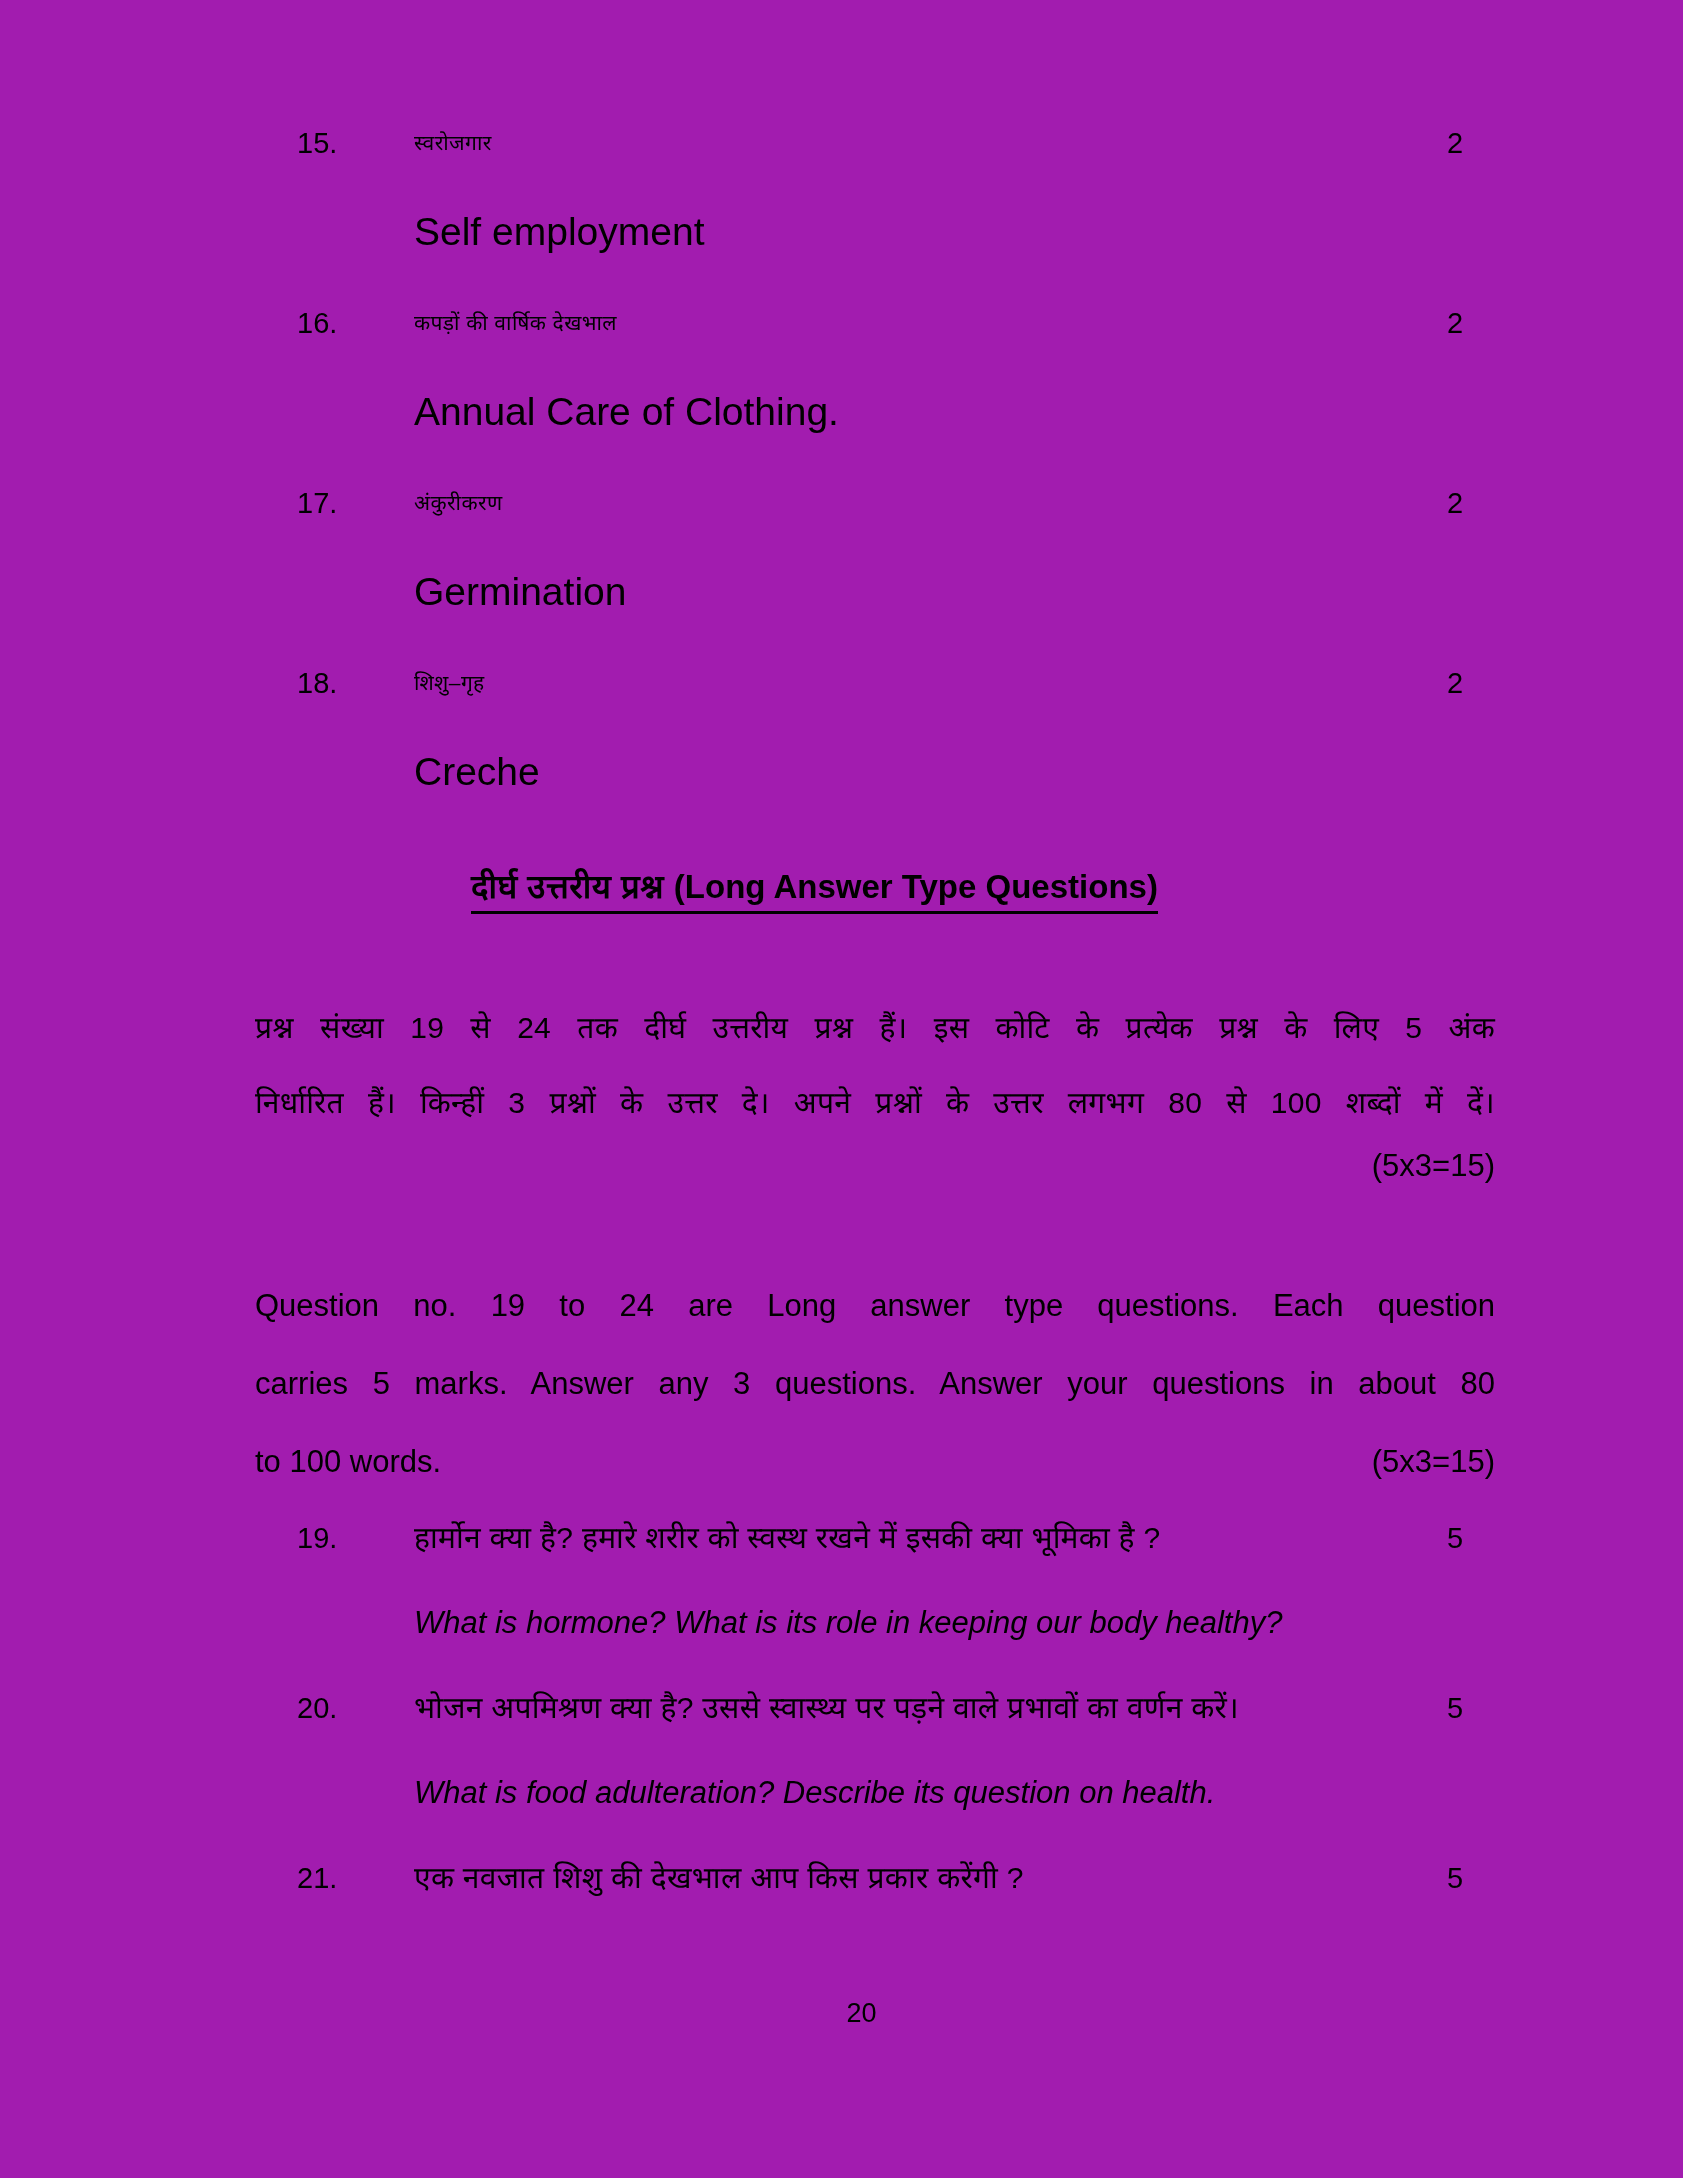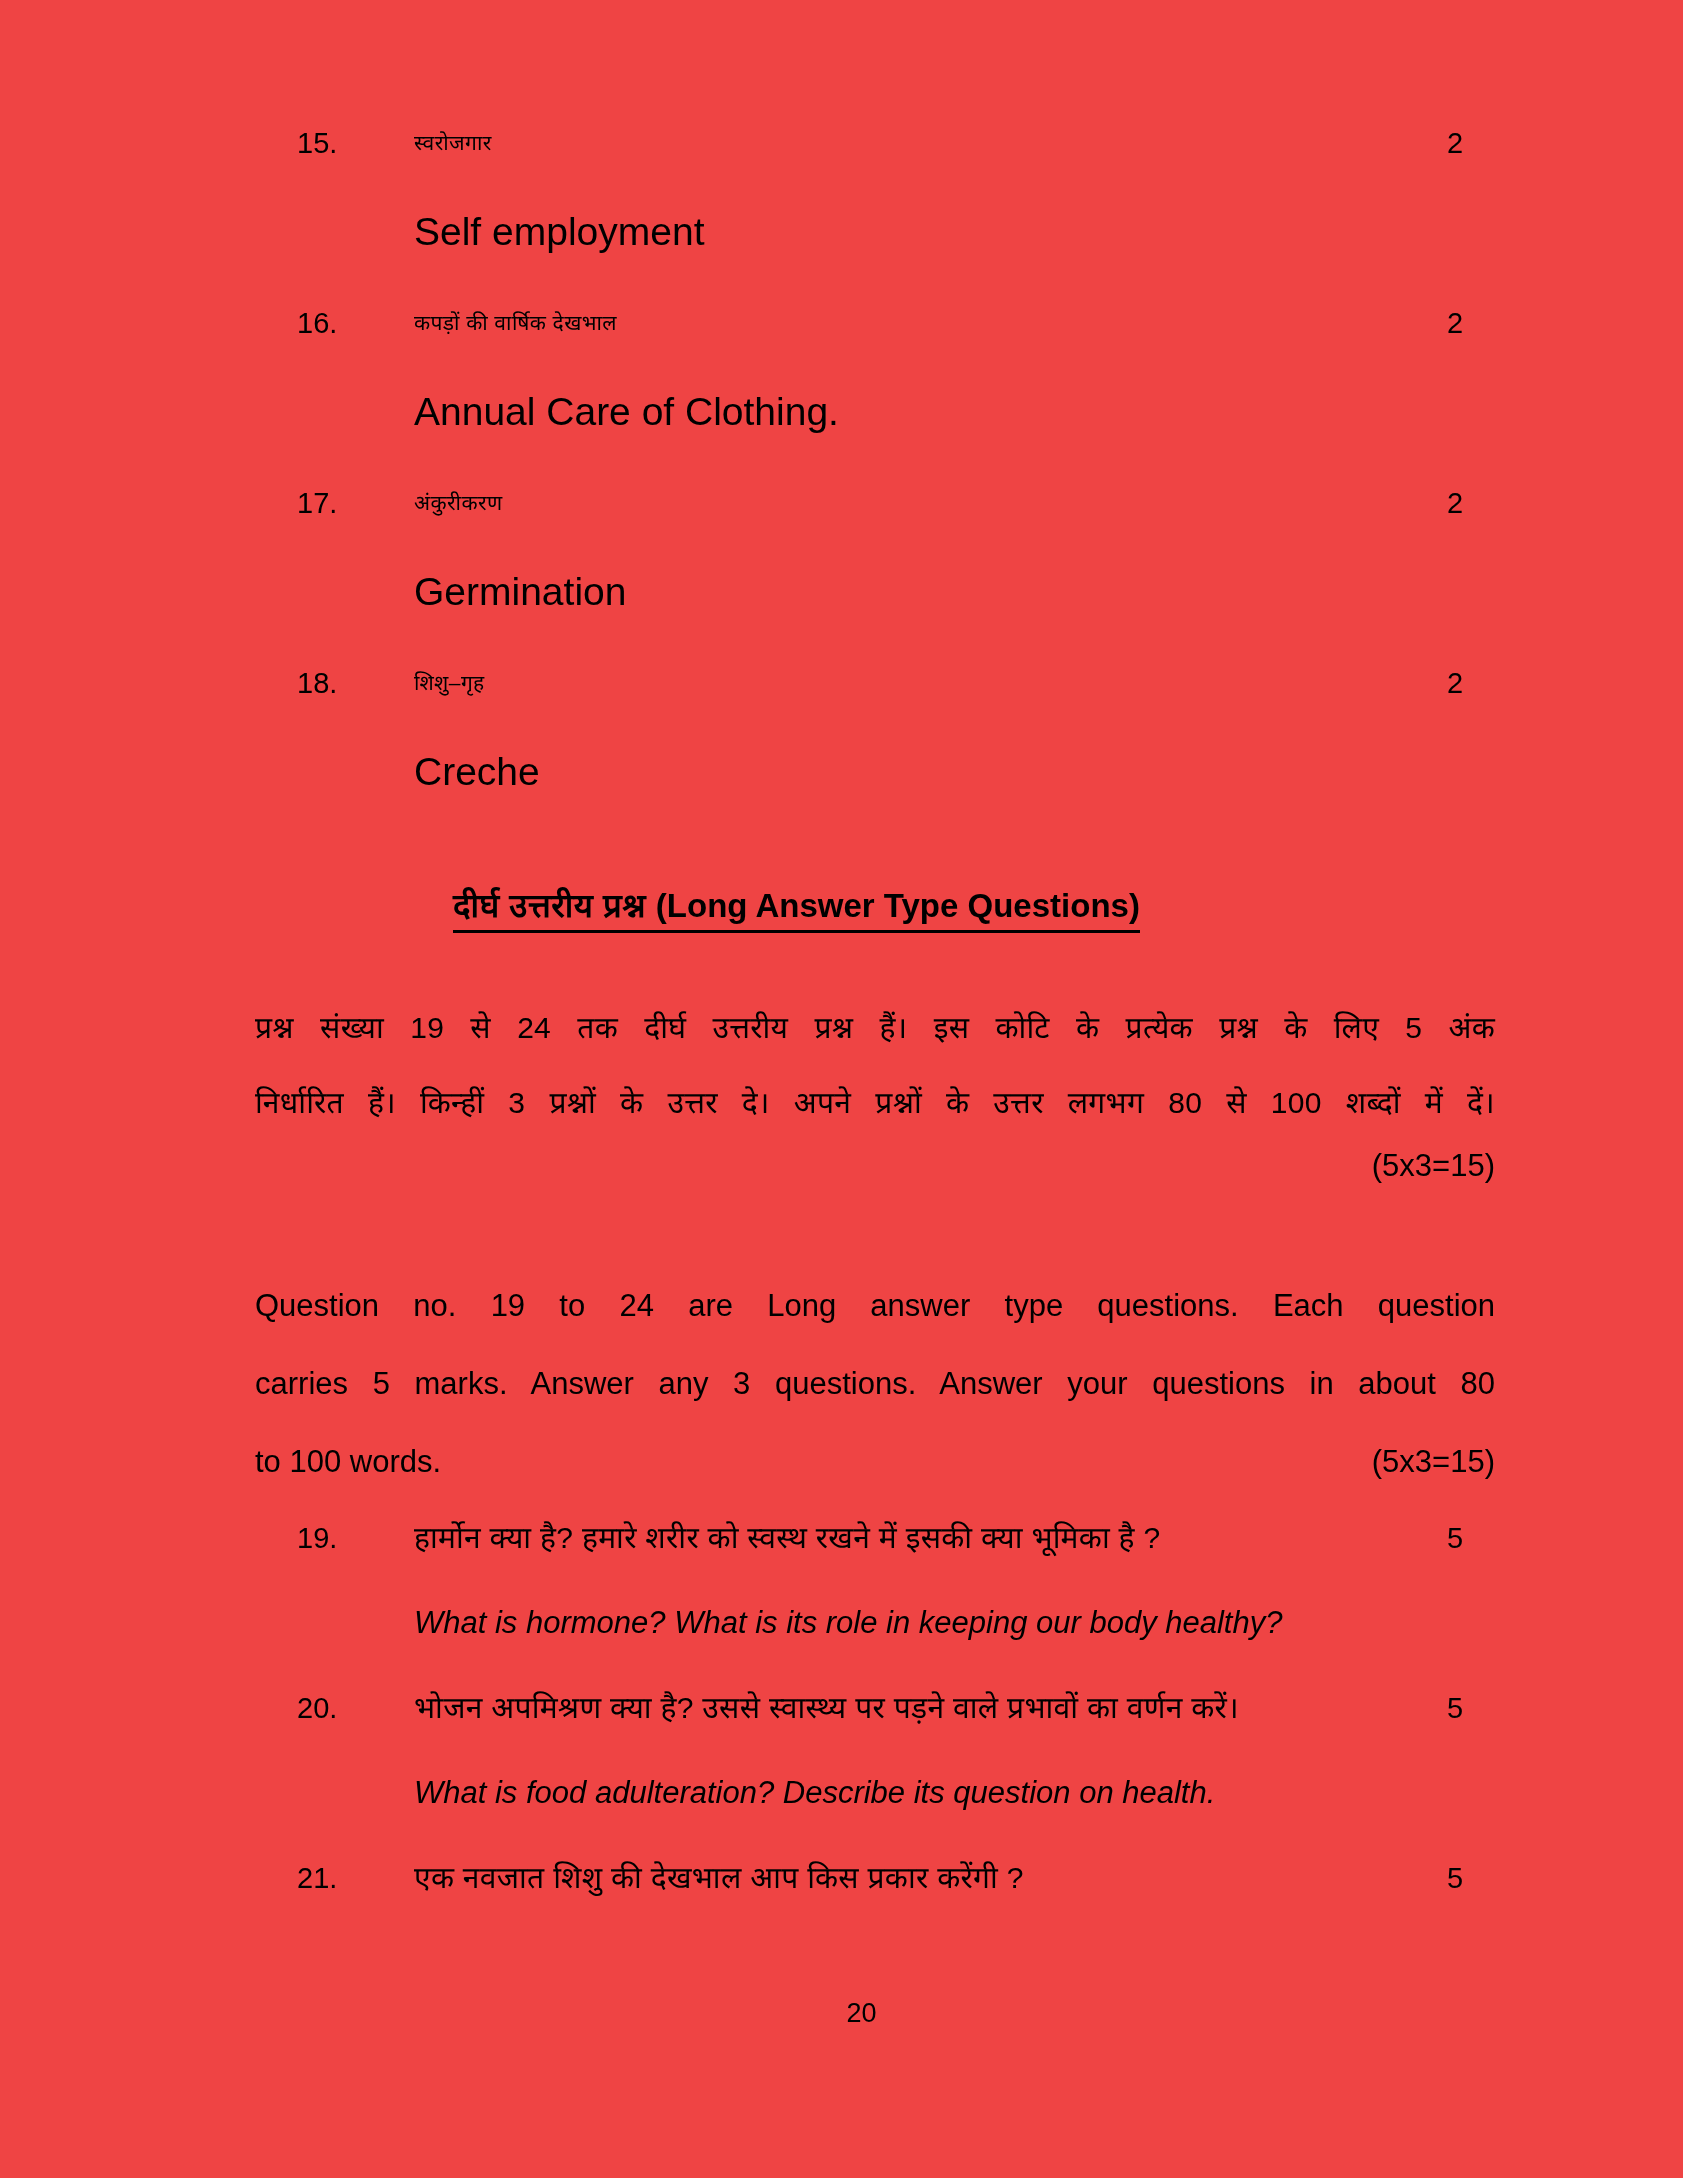--- a/index.html
+++ b/index.html
@@ -9,21 +9,21 @@
     background: #ffffff;
   }
   body {
     font-family: "Liberation Sans", sans-serif;
     color: #000000;
   }
   .page {
     position: relative;
     width: 1683px;
     height: 2178px;
-    background: #ef4444;
+    background: #a21caf;
     overflow: hidden;
     box-sizing: border-box;
   }
 
   
   .qlist {
     position: absolute;
     left: 0;
     top: 119px;
     width: 1683px;
@@ -72,27 +72,26 @@
     white-space: nowrap;
   }
   .item-sub {
     position: relative;
     height: 91px;
   }
 
   
   .section-heading {
     position: absolute;
-    left: 0;
+    left: 18px;
     top: 863px;
     width: 1593px;
     text-align: center;
     font-size: 33px;
     font-weight: bold;
-    margin-top: 19px;
   }
   .section-heading .hl {
     display: inline-block;
     border-bottom: 3px solid #000;
     padding-bottom: 3px;
     white-space: nowrap;
   }
   .sec-hi { letter-spacing: 0.5px; }
   .sec-en { }
 

